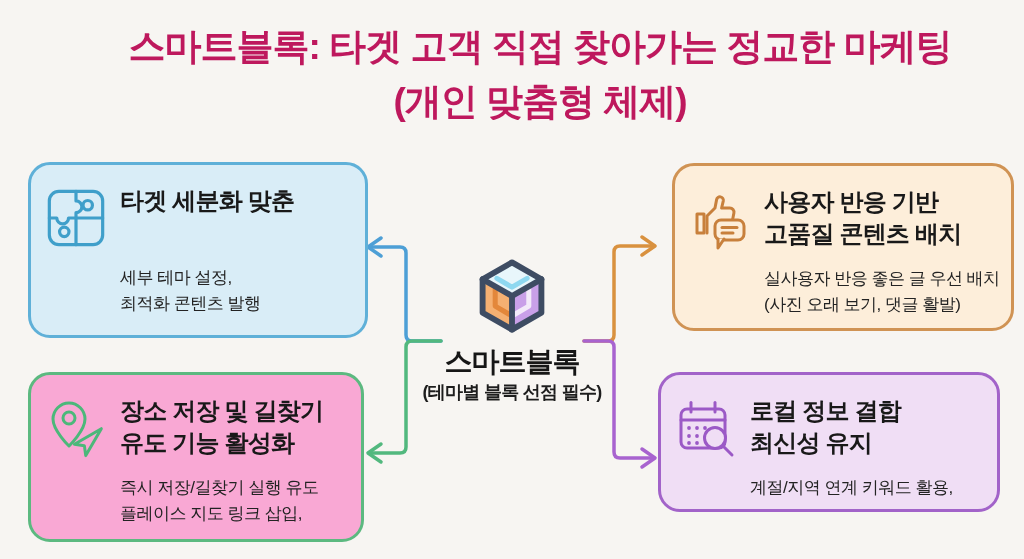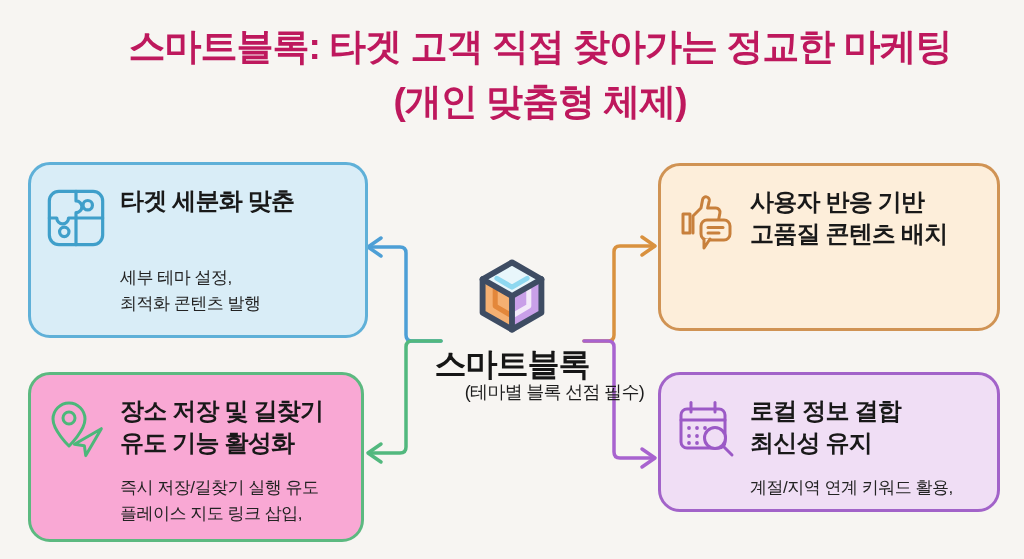--- a/index.html
+++ b/index.html
@@ -8,40 +8,40 @@
     background:#f7f5f2;font-family:"Liberation Sans","DejaVu Sans",sans-serif;
     color:#171717;
   }
   .main-title{
     position:absolute;top:20px;left:0;width:100%;text-align:center;
     font-size:37px;font-weight:800;line-height:1.48;letter-spacing:-1px;color:#be185d;margin-left:28px;
   }
   .arrow-layer{position:absolute;left:0;top:0;width:1024px;height:559px;pointer-events:none;}
   .info-box{position:absolute;border-radius:22px;border:3px solid;box-sizing:border-box;}
   .box-tl{left:28px;top:162px;width:340px;height:176px;background:#d9edf7;border-color:#5fb0d8;}
-  .box-tr{left:658px;top:163px;width:342px;height:168px;background:#fdeeda;border-color:#d09354;}
+  .box-tr{left:672px;top:163px;width:342px;height:168px;background:#fdeeda;border-color:#d09354;}
   .box-bl{left:28px;top:372px;width:336px;height:170px;background:#f9a8d4;border-color:#5cb980;}
   .box-br{left:658px;top:372px;width:342px;height:140px;background:#f0def5;border-color:#a263c9;}
   .box-icon{position:absolute;left:13px;top:21px;width:64px;height:64px;}
   .box-title{
     position:absolute;left:89px;top:20px;font-size:24px;font-weight:800;
     line-height:1.32;letter-spacing:-0.8px;color:#191919;white-space:nowrap;
   }
   .box-desc{
     position:absolute;left:89px;top:100px;font-size:17px;font-weight:400;
     line-height:1.5;letter-spacing:-0.5px;color:#232323;white-space:nowrap;
   }
   .center-cube{position:absolute;left:469px;top:254px;width:86px;height:84px;}
   .center-label{
     position:absolute;left:400px;top:343px;width:224px;text-align:center;
-    font-size:32px;font-weight:800;letter-spacing:-1px;color:#161616;
+    font-size:28px;font-weight:800;letter-spacing:-1px;color:#161616;
   }
   .center-sublabel{
-    position:absolute;left:380px;top:380px;width:264px;text-align:right;
-    font-size:18px;font-weight:400;letter-spacing:-0.7px;color:#1d1d1d;
+    position:absolute;left:380px;top:380px;width:264px;text-align:center;
+    font-size:18px;font-weight:700;letter-spacing:-0.7px;color:#1d1d1d;
   }
 </style>
 </head>
 <body>
 
 <div class="canvas">
 
   <div class="main-title">
     <div>스마트블록: 타겟 고객 직접 찾아가는 정교한 마케팅</div>
     <div>(개인 맞춤형 체제)</div>
@@ -86,20 +86,24 @@
         <path d="M19 46 V29 l8-8 1.6-8.4 a3.4 3.4 0 0 1 6.7 1.2 L33.6 21 h8.2 a4.2 4.2 0 0 1 4.1 5 l-1.6 8.2"></path>
         <rect x="27" y="33" width="29" height="20" rx="6" fill="#fdeeda"></rect>
         <path d="M36 52 L30 61 L30 52" fill="#fdeeda"></path>
         <path d="M34 40.5 h15"></path>
         <path d="M34 46 h11"></path>
       </svg>
     </span>
     <div class="box-title">
       <div>사용자 반응 기반</div>
       <div>고품질 콘텐츠 배치</div>
+    </div>
+    <div class="box-desc">
+      <div>실사용자 반응 좋은 글 우선 배치</div>
+      <div>(사진 오래 보기, 댓글 활발)</div>
     </div>
   </div>
 
   <div class="info-box box-bl">
     <span class="box-icon">
       <svg viewBox="0 0 64 64" width="64" height="64" fill="none" stroke="#4cb87a" stroke-width="3" stroke-linecap="round" stroke-linejoin="round">
         <path d="M25 7 C16.2 7 9 14.2 9 23 c0 11.5 16 27 16 27 s16-15.5 16-27 C41 14.2 33.8 7 25 7 Z"></path>
         <circle cx="25" cy="22" r="6"></circle>
         <path d="M46 28 L54 58 L46 52 L38 58 Z" transform="rotate(45 46 44)"></path>
       </svg>

